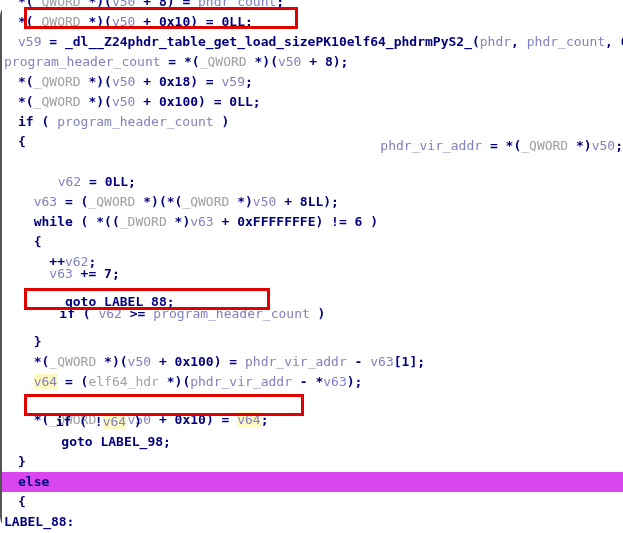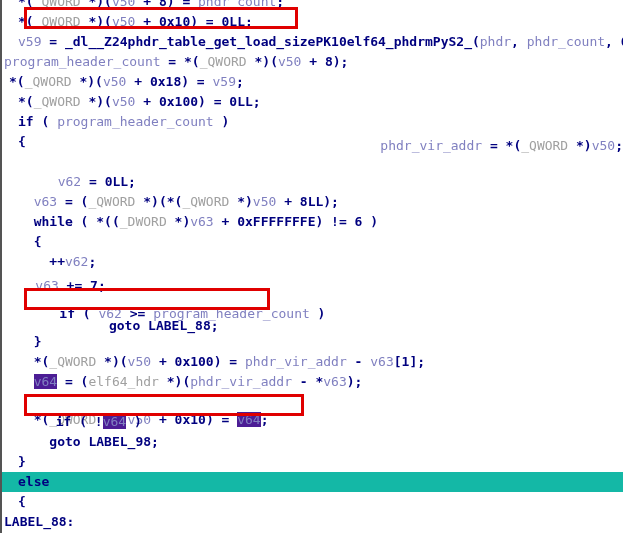--- a/index.html
+++ b/index.html
@@ -14,20 +14,21 @@
     overflow: hidden;
     font-family: "DejaVu Sans Mono", "Liberation Mono", monospace;
   }
 
   #code-view {
     position: relative;
     width: 623px;
     height: 533px;
     background: #ffffff;
     overflow: hidden;
+    border-radius: 17px;
   }
 
   
   #gutter-rule {
     position: absolute;
     left: 0;
     top: 0;
     width: 2px;
     height: 533px;
     background: #545454;
@@ -41,32 +42,32 @@
     height: 20px;
     line-height: 20px;
     font-size: 13px;
     white-space: pre;
     padding-left: 4px;
     box-sizing: border-box;
     z-index: 2;
   }
 
   .code-line.current {
-    background: #14b8a6;
+    background: #d946ef;
   }
 
   
   .tok-kw       { color: #00007f; font-weight: bold; }
   .tok-punct    { color: #00007f; font-weight: bold; }
   .tok-num      { color: #00007f; font-weight: bold; }
   .tok-var      { color: #8080c0; }
   .tok-type     { color: #a0a0a0; }
   .tok-func     { color: #00007f; font-weight: bold; }
   .tok-label    { color: #00007f; font-weight: bold; }
-  .tok-hl-var   { background: #4c1d95; color: #8080c0; }
+  .tok-hl-var   { background: #fef9c3; color: #8080c0; }
 
   
   .anno-box {
     position: absolute;
     border: 3px solid #e00000;
     box-sizing: border-box;
     z-index: 9;
     pointer-events: none;
   }
 </style>
@@ -75,39 +76,39 @@
 
 <div id="code-view">
 
   <div id="gutter-rule"></div>
 
   <div id="lines-container">
       <div class="code-line" style="top: -8px; padding-left: 18px;"><span class="tok-punct">*(</span><span class="tok-type">_QWORD </span><span class="tok-punct">*)(</span><span class="tok-var">v50</span><span class="tok-punct"> + </span><span class="tok-num">8</span><span class="tok-punct">) = </span><span class="tok-var">phdr_count</span><span class="tok-punct">;</span></div>
       <div class="code-line" style="top: 12px; padding-left: 18px;"><span class="tok-punct">*(</span><span class="tok-type">_QWORD </span><span class="tok-punct">*)(</span><span class="tok-var">v50</span><span class="tok-punct"> + </span><span class="tok-num">0x10</span><span class="tok-punct">) = </span><span class="tok-num">0LL</span><span class="tok-punct">;</span></div>
       <div class="code-line" style="top: 32px; padding-left: 18px;"><span class="tok-var">v59</span><span class="tok-punct"> = </span><span class="tok-func">_dl__Z24phdr_table_get_load_sizePK10elf64_phdrmPyS2_</span><span class="tok-punct">(</span><span class="tok-var">phdr</span><span class="tok-punct">, </span><span class="tok-var">phdr_count</span><span class="tok-punct">, </span><span class="tok-num">0LL</span></div>
       <div class="code-line" style="top: 52px; "><span class="tok-var">program_header_count</span><span class="tok-punct"> = </span><span class="tok-punct">*(</span><span class="tok-type">_QWORD </span><span class="tok-punct">*)(</span><span class="tok-var">v50</span><span class="tok-punct"> + </span><span class="tok-num">8</span><span class="tok-punct">);</span></div>
-      <div class="code-line" style="top: 72px; padding-left: 9px;"><span class="tok-punct">*(</span><span class="tok-type">_QWORD </span><span class="tok-punct">*)(</span><span class="tok-var">v50</span><span class="tok-punct"> + </span><span class="tok-num">0x18</span><span class="tok-punct">) = </span><span class="tok-var">v59</span><span class="tok-punct">;</span></div>
+      <div class="code-line" style="top: 72px; padding-left: 18px;"><span class="tok-punct">*(</span><span class="tok-type">_QWORD </span><span class="tok-punct">*)(</span><span class="tok-var">v50</span><span class="tok-punct"> + </span><span class="tok-num">0x18</span><span class="tok-punct">) = </span><span class="tok-var">v59</span><span class="tok-punct">;</span></div>
       <div class="code-line" style="top: 92px; padding-left: 18px;"><span class="tok-punct">*(</span><span class="tok-type">_QWORD </span><span class="tok-punct">*)(</span><span class="tok-var">v50</span><span class="tok-punct"> + </span><span class="tok-num">0x100</span><span class="tok-punct">) = </span><span class="tok-num">0LL</span><span class="tok-punct">;</span></div>
       <div class="code-line" style="top: 112px; padding-left: 18px;"><span class="tok-kw">if</span><span class="tok-punct"> ( </span><span class="tok-var">program_header_count</span><span class="tok-punct"> )</span></div>
       <div class="code-line" style="top: 132px; padding-left: 18px;"><span class="tok-punct">{</span></div>
       <div class="code-line" style="top: 136px; padding-left: 18px; text-align: right;"><span class="tok-punct">  </span><span class="tok-var">phdr_vir_addr</span><span class="tok-punct"> = </span><span class="tok-punct">*(</span><span class="tok-type">_QWORD </span><span class="tok-punct">*)</span><span class="tok-var">v50</span><span class="tok-punct">;</span></div>
       <div class="code-line" style="top: 172px; padding-left: 18px; margin-left: 24px;"><span class="tok-punct">  </span><span class="tok-var">v62</span><span class="tok-punct"> = </span><span class="tok-num">0LL</span><span class="tok-punct">;</span></div>
       <div class="code-line" style="top: 192px; padding-left: 18px;"><span class="tok-punct">  </span><span class="tok-var">v63</span><span class="tok-punct"> = (</span><span class="tok-type">_QWORD </span><span class="tok-punct">*)(*(</span><span class="tok-type">_QWORD </span><span class="tok-punct">*)</span><span class="tok-var">v50</span><span class="tok-punct"> + </span><span class="tok-num">8LL</span><span class="tok-punct">);</span></div>
       <div class="code-line" style="top: 212px; padding-left: 18px;"><span class="tok-punct">  </span><span class="tok-kw">while</span><span class="tok-punct"> ( *((</span><span class="tok-type">_DWORD </span><span class="tok-punct">*)</span><span class="tok-var">v63</span><span class="tok-punct"> + </span><span class="tok-num">0xFFFFFFFE</span><span class="tok-punct">) != </span><span class="tok-num">6</span><span class="tok-punct"> )</span></div>
       <div class="code-line" style="top: 232px; padding-left: 18px;"><span class="tok-punct">  {</span></div>
       <div class="code-line" style="top: 252px; padding-left: 18px;"><span class="tok-punct">    ++</span><span class="tok-var">v62</span><span class="tok-punct">;</span></div>
-      <div class="code-line" style="top: 276px; padding-left: 4px;"><span class="tok-punct">    </span><span class="tok-var">v63</span><span class="tok-punct"> += </span><span class="tok-num">7</span><span class="tok-punct">;</span></div>
+      <div class="code-line" style="top: 264px; padding-left: 18px;"><span class="tok-punct">    </span><span class="tok-var">v63</span><span class="tok-punct"> += </span><span class="tok-num">7</span><span class="tok-punct">;</span></div>
       <div class="code-line" style="top: 304px; padding-left: 28px;"><span class="tok-punct">    </span><span class="tok-kw">if</span><span class="tok-punct"> ( </span><span class="tok-var">v62</span><span class="tok-punct"> &gt;= </span><span class="tok-var">program_header_count</span><span class="tok-punct"> )</span></div>
-      <div class="code-line" style="top: 316px; padding-left: 18px; margin-left: 44px;"><span class="tok-punct">      </span><span class="tok-kw">goto</span><span class="tok-punct"> </span><span class="tok-label">LABEL_88</span><span class="tok-punct">;</span></div>
+      <div class="code-line" style="top: 292px; padding-left: 18px;"><span class="tok-punct">      </span><span class="tok-kw">goto</span><span class="tok-punct"> </span><span class="tok-label">LABEL_88</span><span class="tok-punct">;</span></div>
       <div class="code-line" style="top: 332px; padding-left: 18px;"><span class="tok-punct">  }</span></div>
       <div class="code-line" style="top: 352px; padding-left: 18px;"><span class="tok-punct">  *(</span><span class="tok-type">_QWORD </span><span class="tok-punct">*)(</span><span class="tok-var">v50</span><span class="tok-punct"> + </span><span class="tok-num">0x100</span><span class="tok-punct">) = </span><span class="tok-var">phdr_vir_addr</span><span class="tok-punct"> - </span><span class="tok-var">v63</span><span class="tok-punct">[</span><span class="tok-num">1</span><span class="tok-punct">];</span></div>
       <div class="code-line" style="top: 372px; padding-left: 18px;"><span class="tok-punct">  </span><span class="tok-hl-var">v64</span><span class="tok-punct"> = (</span><span class="tok-type">elf64_hdr </span><span class="tok-punct">*)(</span><span class="tok-var">phdr_vir_addr</span><span class="tok-punct"> - *</span><span class="tok-var">v63</span><span class="tok-punct">);</span></div>
       <div class="code-line" style="top: 410px; padding-left: 18px;"><span class="tok-punct">  *(</span><span class="tok-type">_QWORD </span><span class="tok-punct">*)(</span><span class="tok-var">v50</span><span class="tok-punct"> + </span><span class="tok-num">0x10</span><span class="tok-punct">) = </span><span class="tok-hl-var">v64</span><span class="tok-punct">;</span></div>
       <div class="code-line" style="top: 412px; padding-left: 18px; margin-left: 22px;"><span class="tok-punct">  </span><span class="tok-kw">if</span><span class="tok-punct"> ( !</span><span class="tok-hl-var">v64</span><span class="tok-punct"> )</span></div>
-      <div class="code-line" style="top: 432px; padding-left: 18px;"><span class="tok-punct">    </span><span class="tok-kw">goto</span><span class="tok-punct"> </span><span class="tok-label">LABEL_98</span><span class="tok-punct">;</span></div>
+      <div class="code-line" style="top: 432px; padding-left: 30px;"><span class="tok-punct">    </span><span class="tok-kw">goto</span><span class="tok-punct"> </span><span class="tok-label">LABEL_98</span><span class="tok-punct">;</span></div>
       <div class="code-line" style="top: 452px; padding-left: 18px;"><span class="tok-punct">}</span></div>
       <div class="code-line current" style="top: 472px; padding-left: 18px;"><span class="tok-kw">else</span></div>
       <div class="code-line" style="top: 492px; padding-left: 18px;"><span class="tok-punct">{</span></div>
       <div class="code-line" style="top: 512px; padding-left: 4px;"><span class="tok-label">LABEL_88:</span></div>
       <div class="code-line" style="top: 532px; padding-left: 18px;"></div>
     </div>
 
   <div id="annotations-container">
       <div class="anno-box" style="left: 24px; top: 7px; width: 274px; height: 22px;"></div>
       <div class="anno-box" style="left: 24px; top: 288px; width: 246px; height: 22px;"></div>

